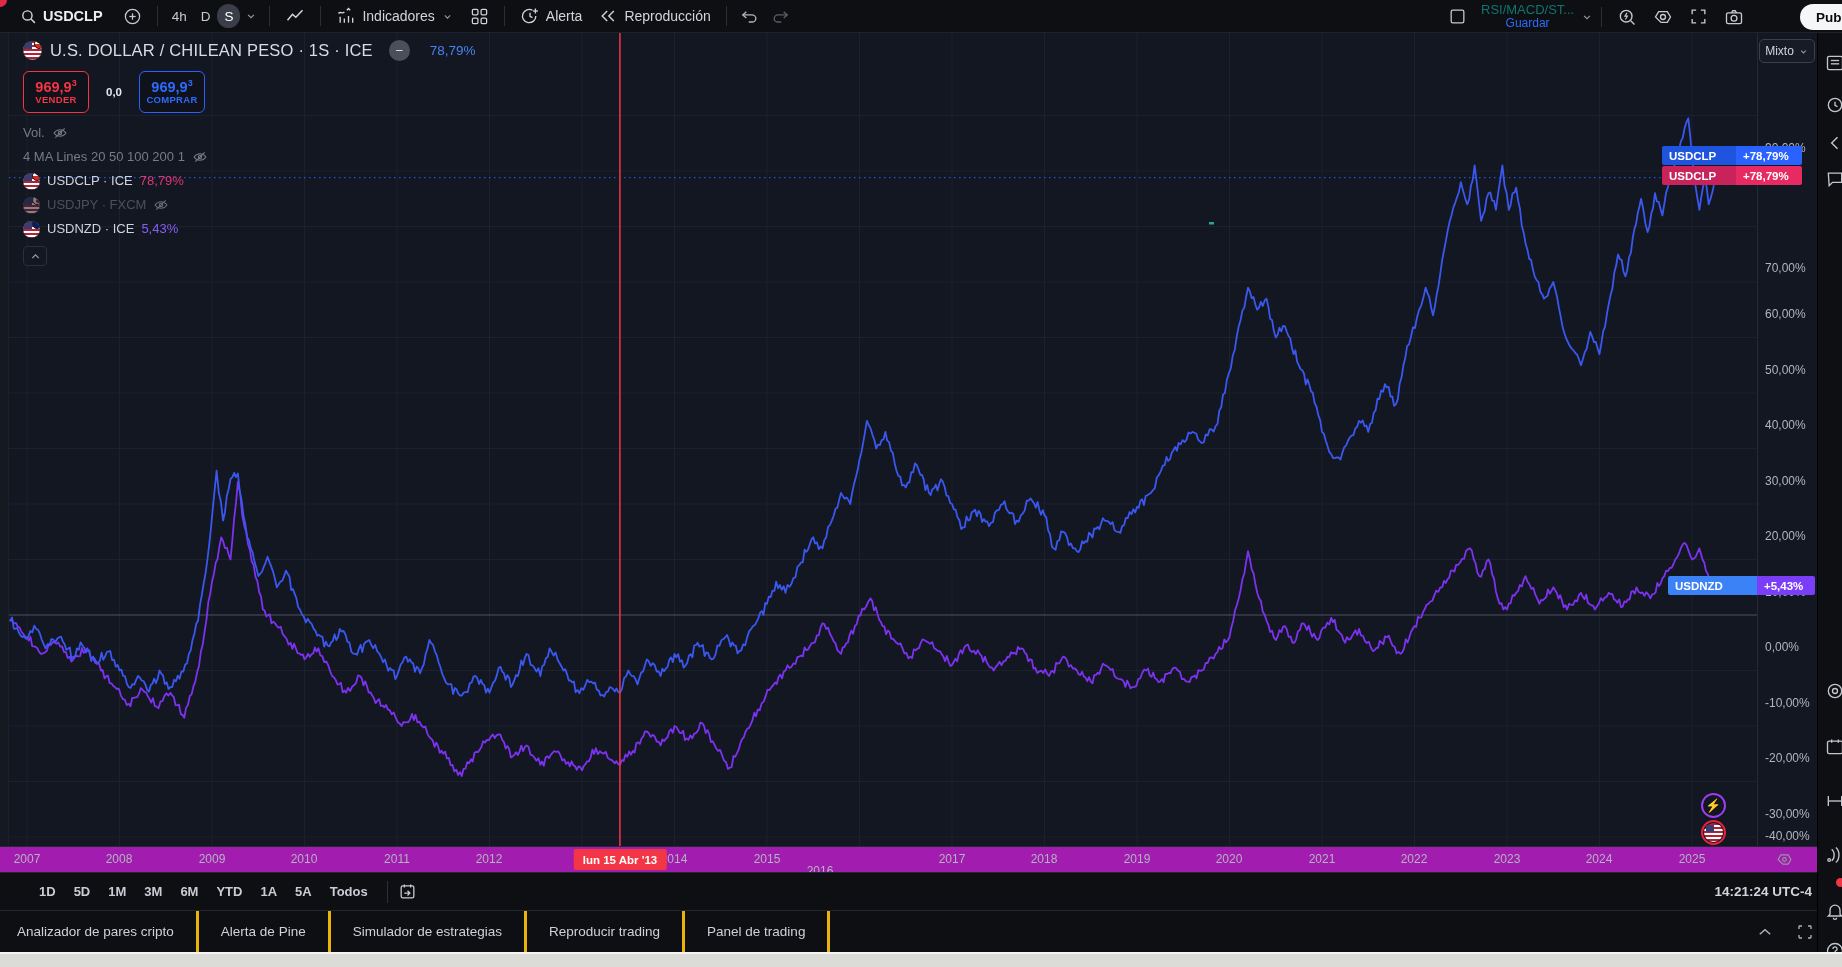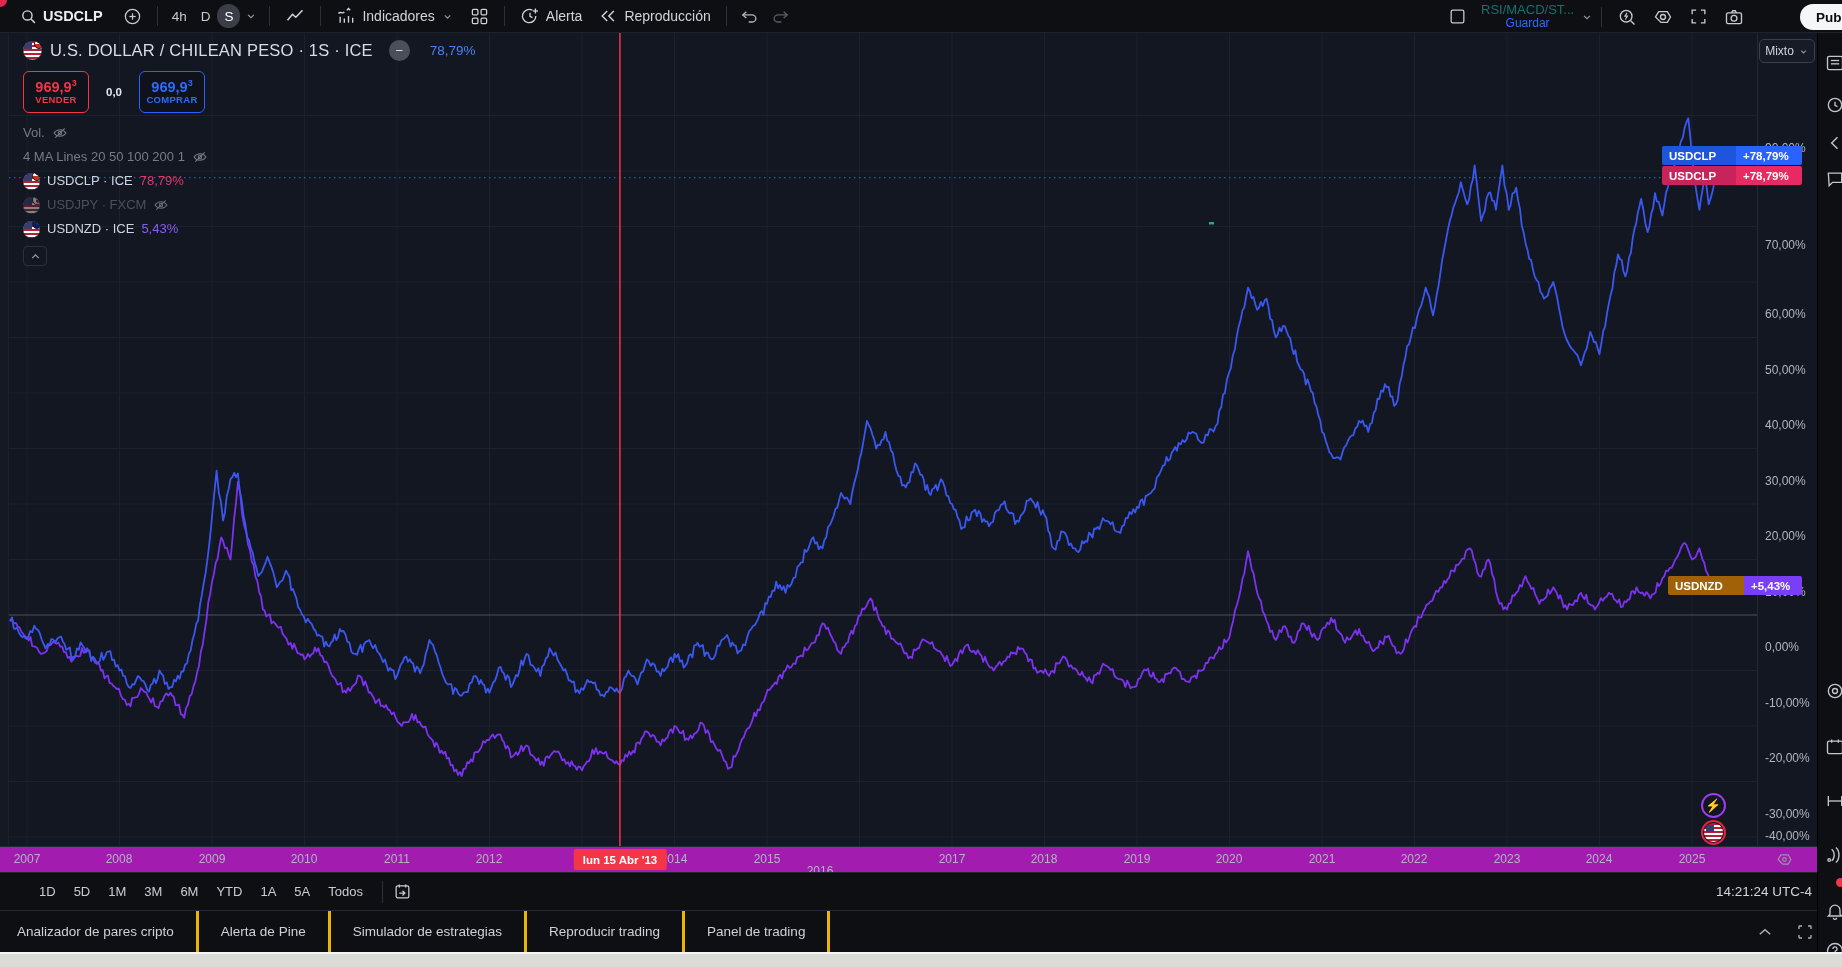--- a/index.html
+++ b/index.html
@@ -85,21 +85,21 @@
   
   #time-axis { position:absolute; left:0; top:846px; width:1842px; height:26px; background:#a21caf;
     border-top:1px solid #252936; z-index:20; }
   .year-lbl { position:absolute; top:5px; transform:translateX(-50%); color:#b2b5be; font-size:12px; }
   #date-tag { position:absolute; top:2px; transform:translateX(-50%); height:21px; background:#f23645; color:#fff;
     font-size:11.5px; font-weight:bold; display:flex; align-items:center; padding:0 9px; border-radius:2px; z-index:21; }
   #axis-gear { position:absolute; left:1776px; top:4px; color:#9598a3; }
 
   
   #ranges-bar { position:absolute; left:0; top:872px; width:1842px; height:38px; background:#0e0f12;
-    border-top:1px solid #232732; display:flex; align-items:center; z-index:20; }
+    border-top:1px solid #232732; display:flex; align-items:center; z-index:20;font-weight:bold; }
   .range-item { color:#c9ccd4; font-size:13px; padding:0 9px; height:26px; display:flex; align-items:center; border-radius:4px; cursor:pointer; }
   #clock { position:absolute; right:30px; top:0; height:100%; display:flex; align-items:center; color:#d1d4dc; font-size:13.5px; }
 
   
   #footer { position:absolute; left:0; top:910px; width:1842px; height:42px; background:#0e0f12;
     border-top:1px solid #232732; display:flex; align-items:center; z-index:20; }
   .ftab { color:#ced1d9; font-size:13.5px; padding:0 22px; height:100%; display:flex; align-items:center;
     border-right:3px solid #eab308; cursor:pointer; white-space:nowrap; }
   .ftab:first-child { padding-left:17px; }
   #footer-icons { position:absolute; right:28px; top:0; height:100%; display:flex; align-items:center; gap:22px; color:#aeb1bb; }
@@ -412,21 +412,21 @@
 
     
     <div class="mini-circ" id="boost-circ" style="left:1692px; top:760px;">⚡</div>
     <div class="mini-circ" id="flag-circ" style="left:1692px; top:787px;">
         <span class="inner"></span>
       </div>
   </div>
 
   <div id="price-axis">
     <div class="axis-lbl" style="top:108px;">90,00%</div>
-    <div class="axis-lbl" style="top:205px;">70,00%</div>
+    <div class="axis-lbl" style="top:228px;">70,00%</div>
     <div class="axis-lbl" style="top:274px;">60,00%</div>
     <div class="axis-lbl" style="top:330px;">50,00%</div>
     <div class="axis-lbl" style="top:385px;">40,00%</div>
     <div class="axis-lbl" style="top:441px;">30,00%</div>
     <div class="axis-lbl" style="top:496px;">20,00%</div>
     <div class="axis-lbl" style="top:552px;">10,00%</div>
     <div class="axis-lbl" style="top:607px;">0,00%</div>
     <div class="axis-lbl" style="top:663px;">-10,00%</div>
     <div class="axis-lbl" style="top:718px;">-20,00%</div>
     <div class="axis-lbl" style="top:774px;">-30,00%</div>
@@ -442,21 +442,21 @@
 
   <div class="price-tag" style="left:1662px; top:113px;">
     <span class="tg-l" style="background:#1f54de; width:74px;">USDCLP</span>
     <span class="tg-v" style="background:#2962ff; width:66px;">+78,79%</span>
   </div>
   <div class="price-tag" style="left:1662px; top:133px;">
     <span class="tg-l" style="background:#c9235c; width:74px;">USDCLP</span>
     <span class="tg-v" style="background:#e82a62; width:66px;">+78,79%</span>
   </div>
   <div class="price-tag" style="left:1668px; top:543px;">
-    <span class="tg-l" style="background:#a16207; width:76px;">USDNZD</span>
+    <span class="tg-l" style="background:#3b82f6; width:89px;">USDNZD</span>
     <span class="tg-v" style="background:#7a3ef8; width:58px;">+5,43%</span>
   </div>
 </div>
 
 <div id="time-axis">
   <span class="year-lbl" style="left:27px;">2007</span>
   <span class="year-lbl" style="left:119px;">2008</span>
   <span class="year-lbl" style="left:212px;">2009</span>
   <span class="year-lbl" style="left:304px;">2010</span>
   <span class="year-lbl" style="left:397px;">2011</span>

